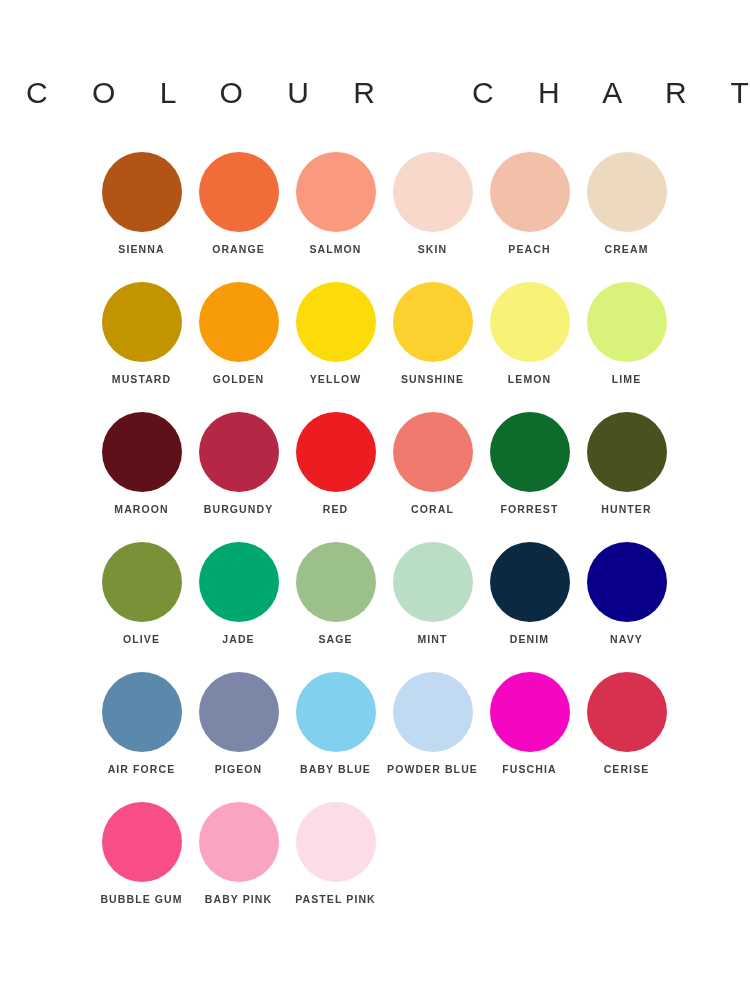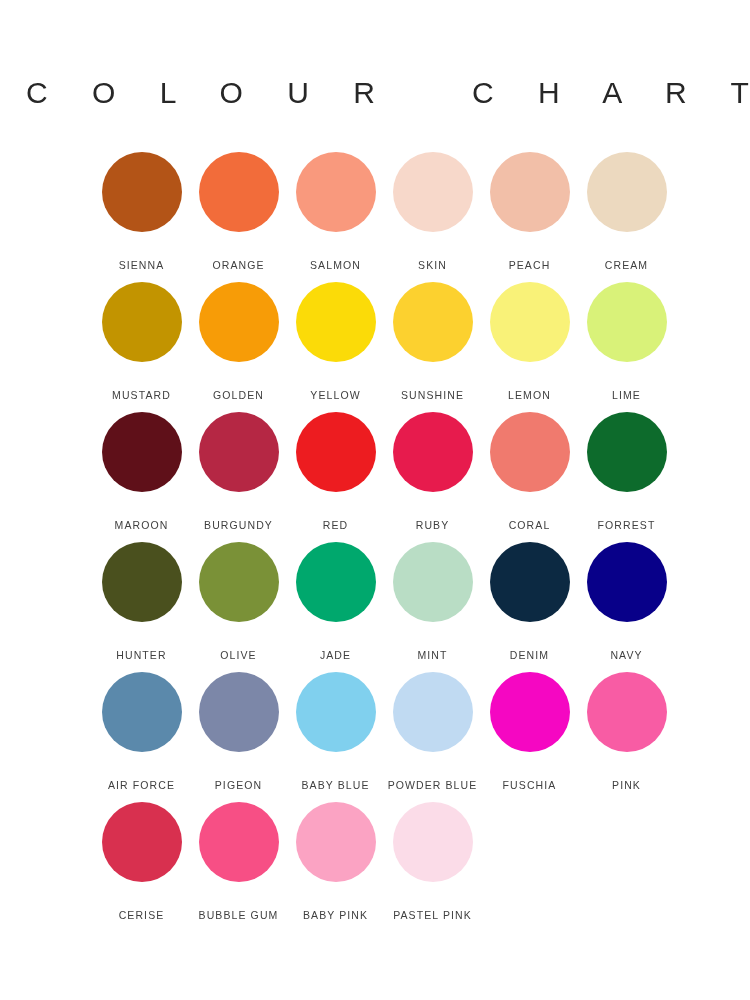--- a/index.html
+++ b/index.html
@@ -51,24 +51,24 @@
     align-items: center;
     justify-content: flex-start;
   }
   .swatch-dot {
     width: 80px;
     height: 80px;
     border-radius: 50%;
     display: block;
   }
   .swatch-label {
-    margin-top: 28px;
+    margin-top: 12px;
     font-family: "Liberation Sans", sans-serif;
     font-size: 10.5px;
-    font-weight: 400;
+    font-weight: 700;
     letter-spacing: 1.1px;
     color: #404040;
     text-align: left;
     white-space: nowrap;
     line-height: 1;
   }
 </style>
 </head>
 <body>
 
@@ -131,44 +131,44 @@
       </div>
       <div class="swatch-cell">
         <span class="swatch-dot" style="background: rgb(181, 39, 68);"></span>
         <span class="swatch-label">BURGUNDY</span>
       </div>
       <div class="swatch-cell">
         <span class="swatch-dot" style="background: rgb(237, 28, 32);"></span>
         <span class="swatch-label">RED</span>
       </div>
       <div class="swatch-cell">
-        <span class="swatch-dot" style="background: rgb(231, 27, 77);"></span>
-        <span class="swatch-label">RUBY</span>
-      </div>
-      <div class="swatch-cell">
         <span class="swatch-dot" style="background: rgb(240, 122, 110);"></span>
         <span class="swatch-label">CORAL</span>
       </div>
       <div class="swatch-cell">
         <span class="swatch-dot" style="background: rgb(13, 107, 44);"></span>
         <span class="swatch-label">FORREST</span>
       </div>
       <div class="swatch-cell">
         <span class="swatch-dot" style="background: rgb(74, 80, 30);"></span>
         <span class="swatch-label">HUNTER</span>
       </div>
       <div class="swatch-cell">
         <span class="swatch-dot" style="background: rgb(122, 145, 55);"></span>
         <span class="swatch-label">OLIVE</span>
       </div>
       <div class="swatch-cell">
         <span class="swatch-dot" style="background: rgb(0, 168, 109);"></span>
         <span class="swatch-label">JADE</span>
       </div>
       <div class="swatch-cell">
+        <span class="swatch-dot" style="background: rgb(156, 192, 137);"></span>
+        <span class="swatch-label">SAGE</span>
+      </div>
+      <div class="swatch-cell">
         <span class="swatch-dot" style="background: rgb(185, 221, 197);"></span>
         <span class="swatch-label">MINT</span>
       </div>
       <div class="swatch-cell">
         <span class="swatch-dot" style="background: rgb(12, 41, 66);"></span>
         <span class="swatch-label">DENIM</span>
       </div>
       <div class="swatch-cell">
         <span class="swatch-dot" style="background: rgb(8, 0, 137);"></span>
         <span class="swatch-label">NAVY</span>
@@ -187,24 +187,20 @@
       </div>
       <div class="swatch-cell">
         <span class="swatch-dot" style="background: rgb(192, 218, 242);"></span>
         <span class="swatch-label">POWDER BLUE</span>
       </div>
       <div class="swatch-cell">
         <span class="swatch-dot" style="background: rgb(245, 7, 194);"></span>
         <span class="swatch-label">FUSCHIA</span>
       </div>
       <div class="swatch-cell">
-        <span class="swatch-dot" style="background: rgb(248, 92, 164);"></span>
-        <span class="swatch-label">PINK</span>
-      </div>
-      <div class="swatch-cell">
         <span class="swatch-dot" style="background: rgb(216, 48, 79);"></span>
         <span class="swatch-label">CERISE</span>
       </div>
       <div class="swatch-cell">
         <span class="swatch-dot" style="background: rgb(247, 79, 133);"></span>
         <span class="swatch-label">BUBBLE GUM</span>
       </div>
       <div class="swatch-cell">
         <span class="swatch-dot" style="background: rgb(251, 163, 195);"></span>
         <span class="swatch-label">BABY PINK</span>

